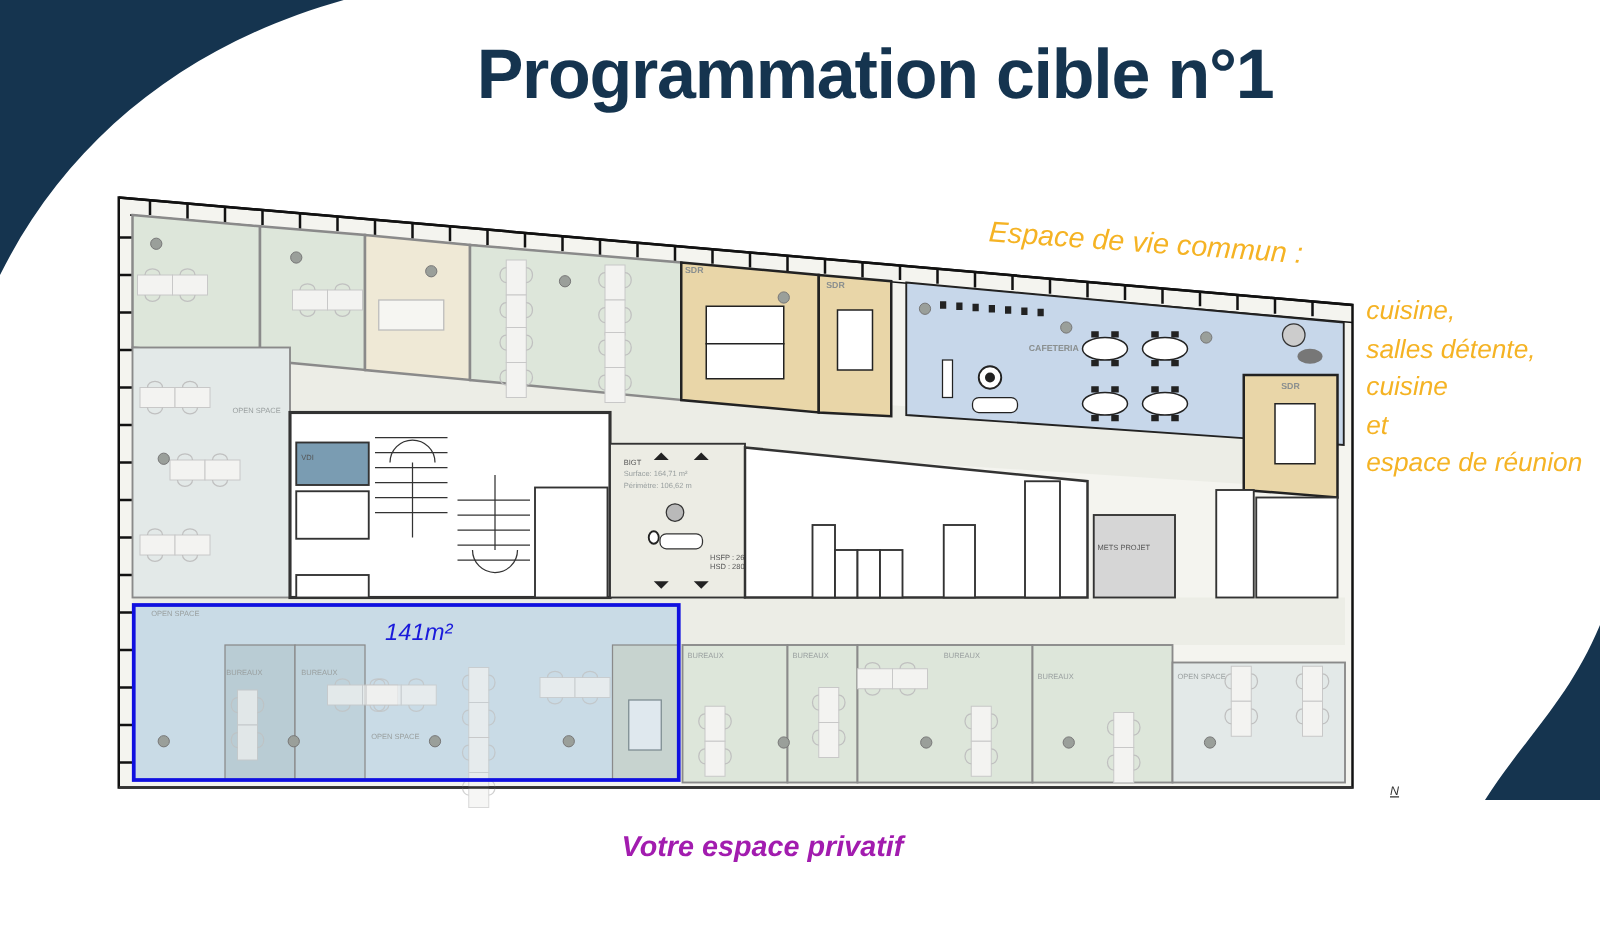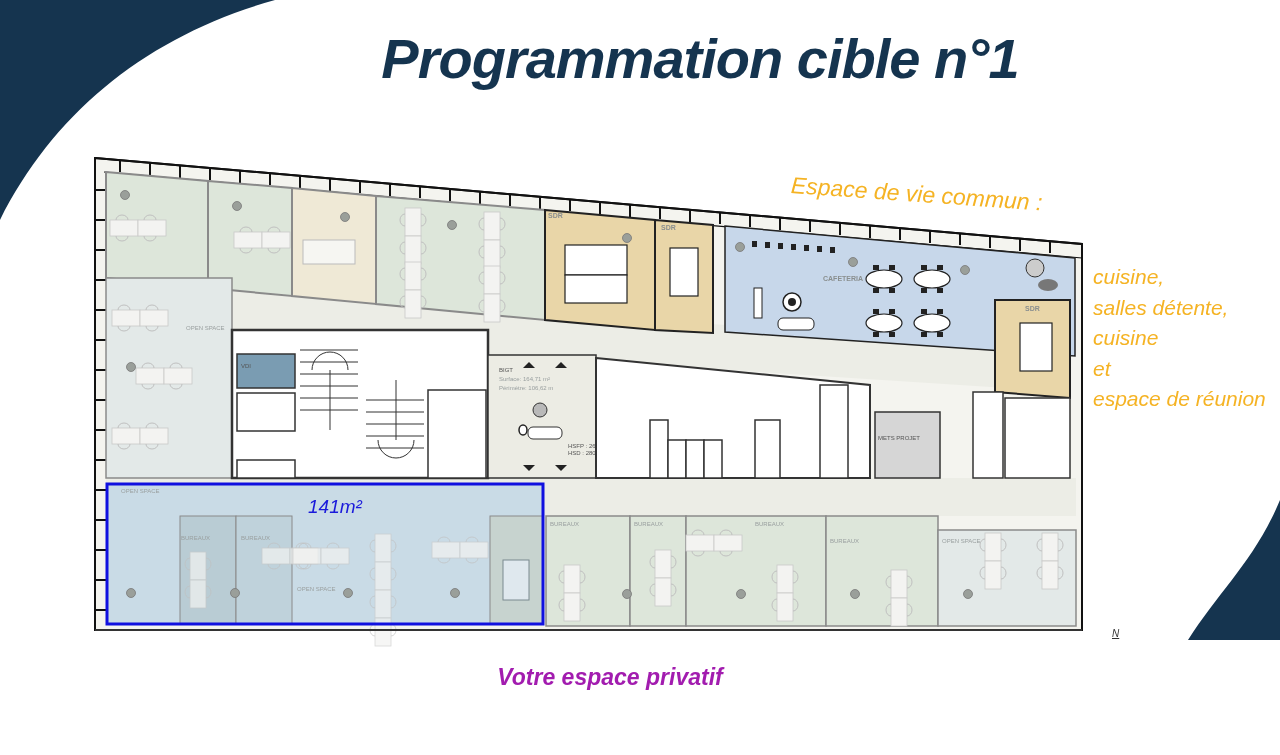--- a/index.html
+++ b/index.html
@@ -1,22 +1,22 @@
 <!DOCTYPE html>
 <html><head>
 <meta charset="utf-8">
 <style>
   html,body{margin:0;padding:0;}
   body{width:1280px;height:755px;position:relative;overflow:hidden;background:#ffffff;font-family:"Liberation Sans",sans-serif;}
-  .title{position:absolute;left:0;right:0;top:26px;text-align:center;padding-left:120px;font-family:"Liberation Sans",sans-serif;font-weight:bold;font-size:56px;letter-spacing:-1px;color:#15344f;margin:0;font-style:italic;}
+  .title{position:absolute;left:0;right:0;top:26px;text-align:center;padding-left:120px;font-family:"Liberation Sans",sans-serif;font-weight:bold;font-size:56px;letter-spacing:-1px;color:#15344f;margin:0;}
   .deco{position:absolute;left:0;top:0;width:1280px;height:755px;}
   .plan{position:absolute;left:0;top:0;width:1280px;height:755px;}
   .label-common{position:absolute;color:#f5b324;font-style:italic;font-family:"Liberation Sans",sans-serif;}
   .common-head{left:792px;top:172px;font-size:23px;transform:rotate(4deg);transform-origin:left top;white-space:nowrap;}
-  .common-list{left:1093px;top:262px;font-size:21px;line-height:30.5px;}
+  .common-list{left:1093px;top:234px;font-size:21px;line-height:30.5px;}
   .common-list div{white-space:nowrap;}
   .area-label{position:absolute;left:308px;top:496px;font-size:19px;font-style:italic;color:#1a1adb;text-align:right;}
   .private{position:absolute;left:440px;width:340px;top:661px;text-align:center;font-weight:bold;font-style:italic;font-size:23px;line-height:33px;color:#a21caf;}
   .north{position:absolute;left:1112px;top:628px;font-size:10px;font-style:italic;color:#333;text-decoration:underline;}
   .tiny{font-family:"Liberation Sans",sans-serif;fill:#9aa0a0;font-size:6px;}
   .tiny-b{font-family:"Liberation Sans",sans-serif;fill:#8a8f8f;font-size:7px;font-weight:bold;}
   .tiny-d{font-family:"Liberation Sans",sans-serif;fill:#555;font-size:6px;}
 </style>
 </head>
 <body>

